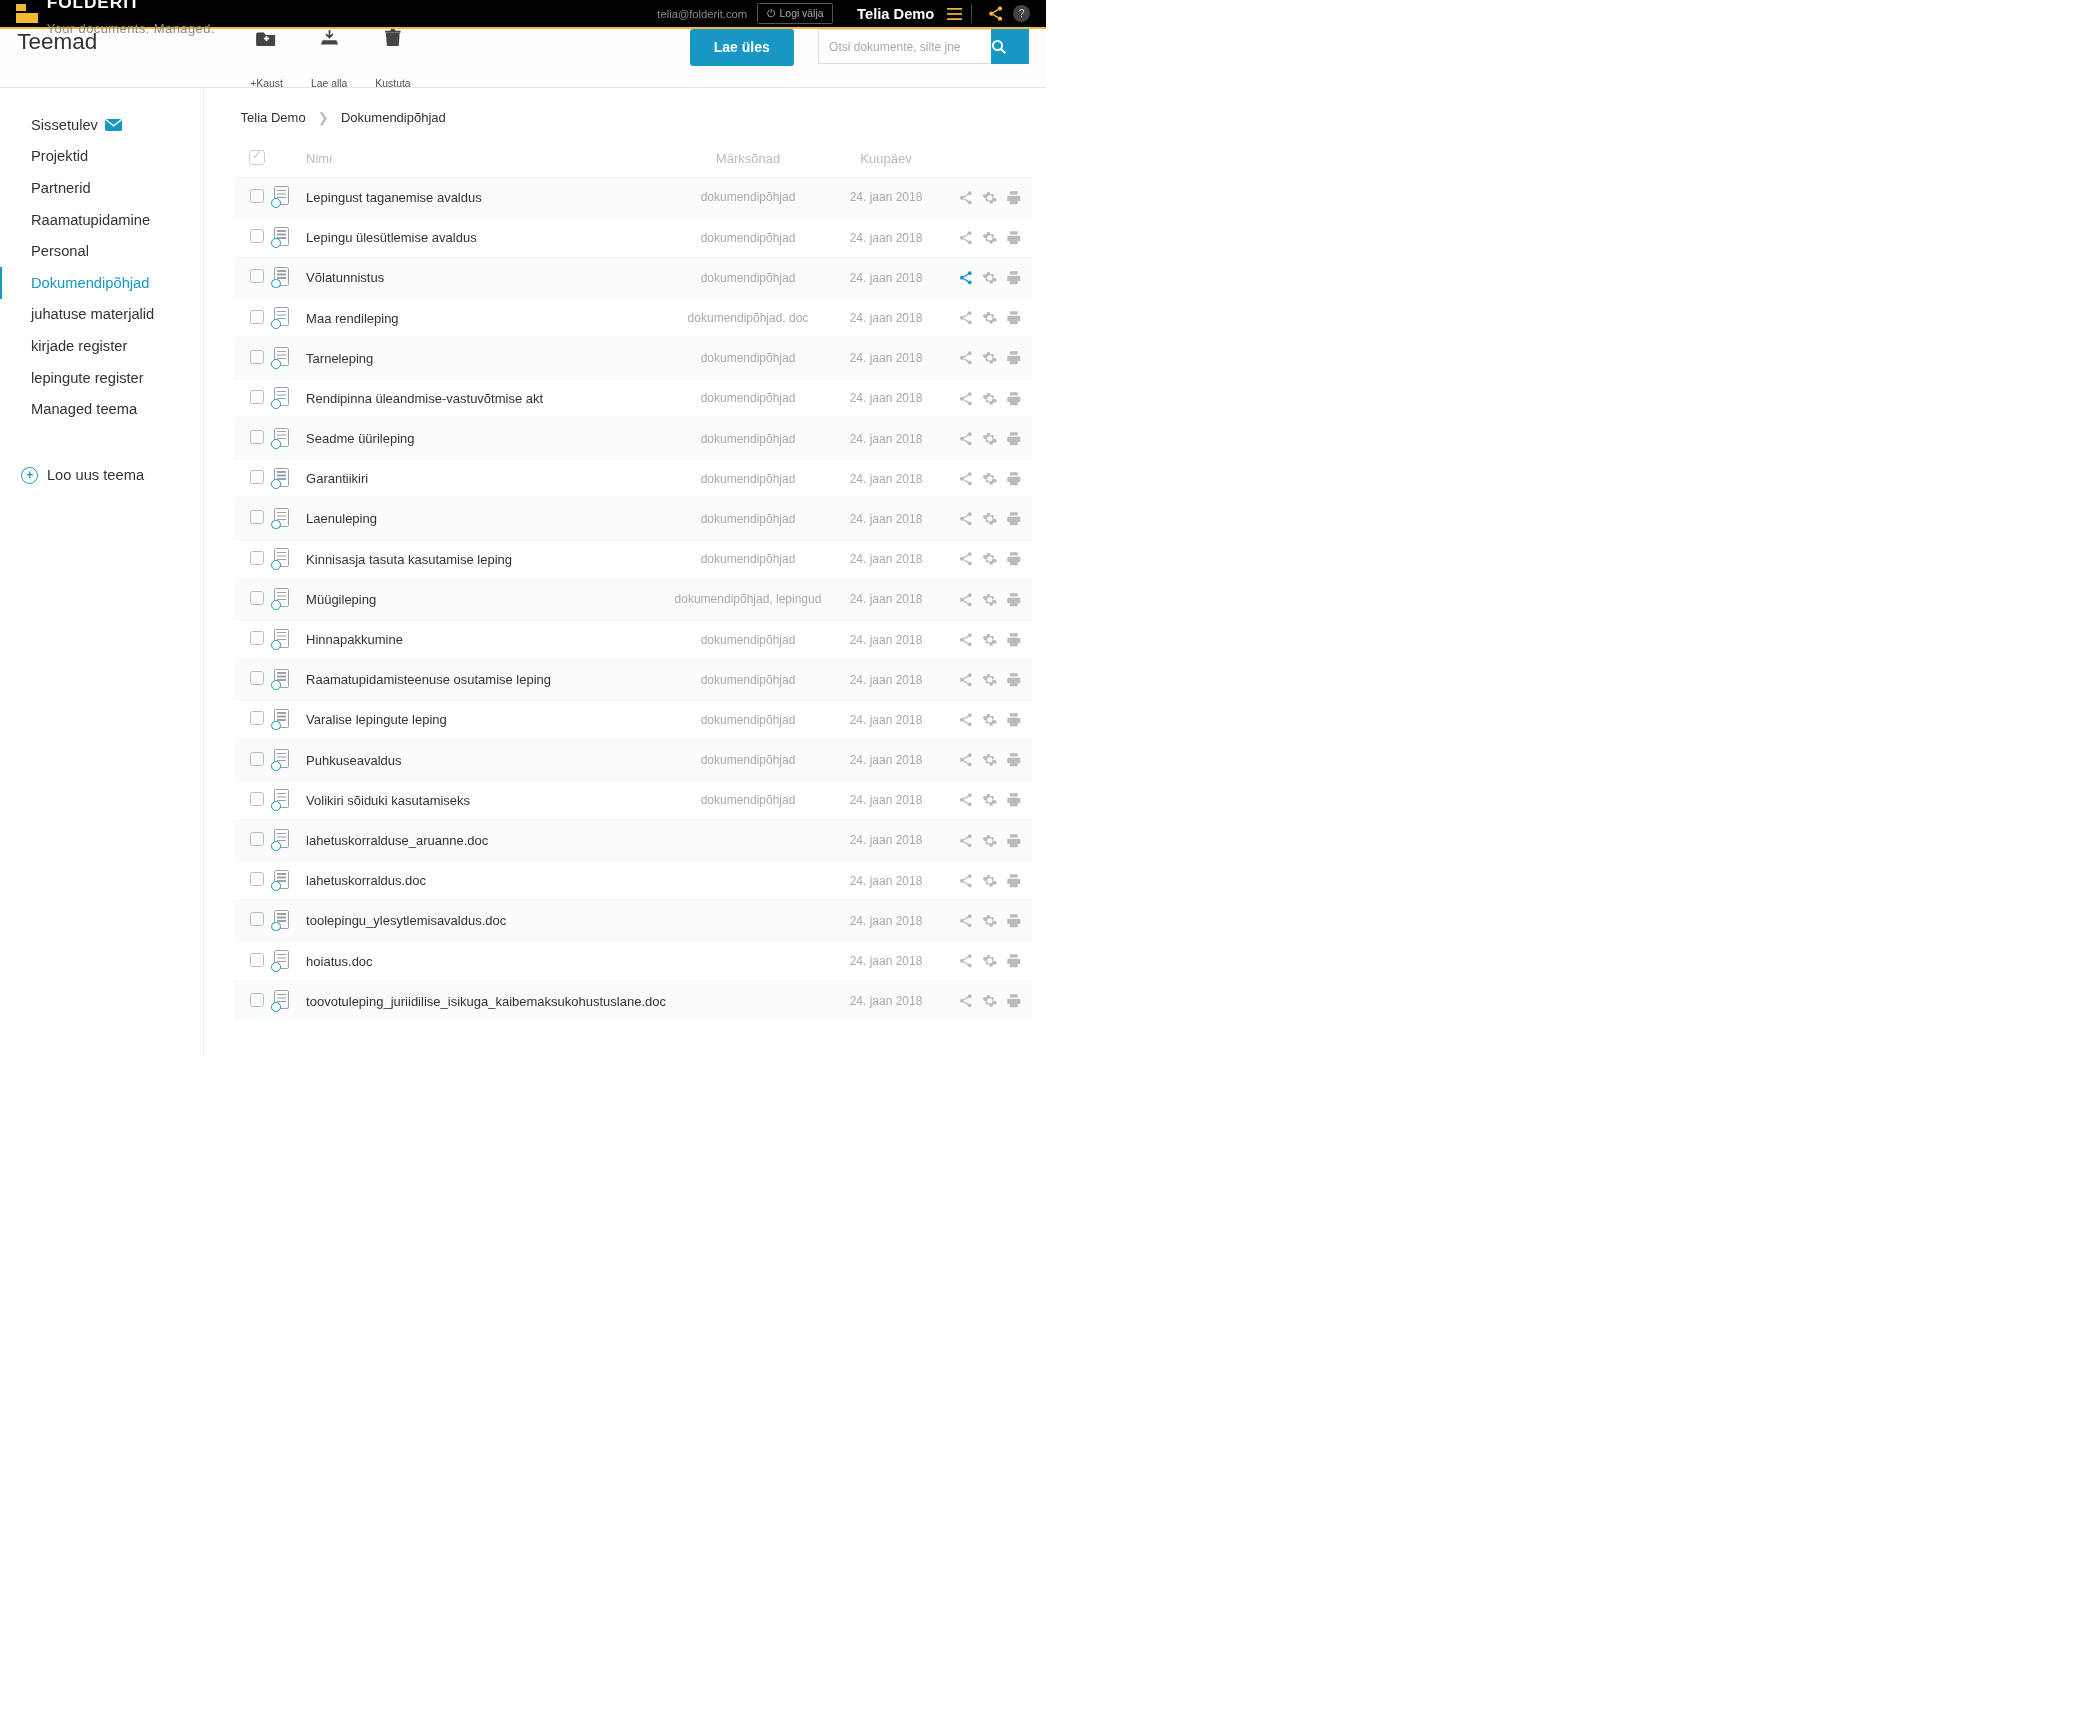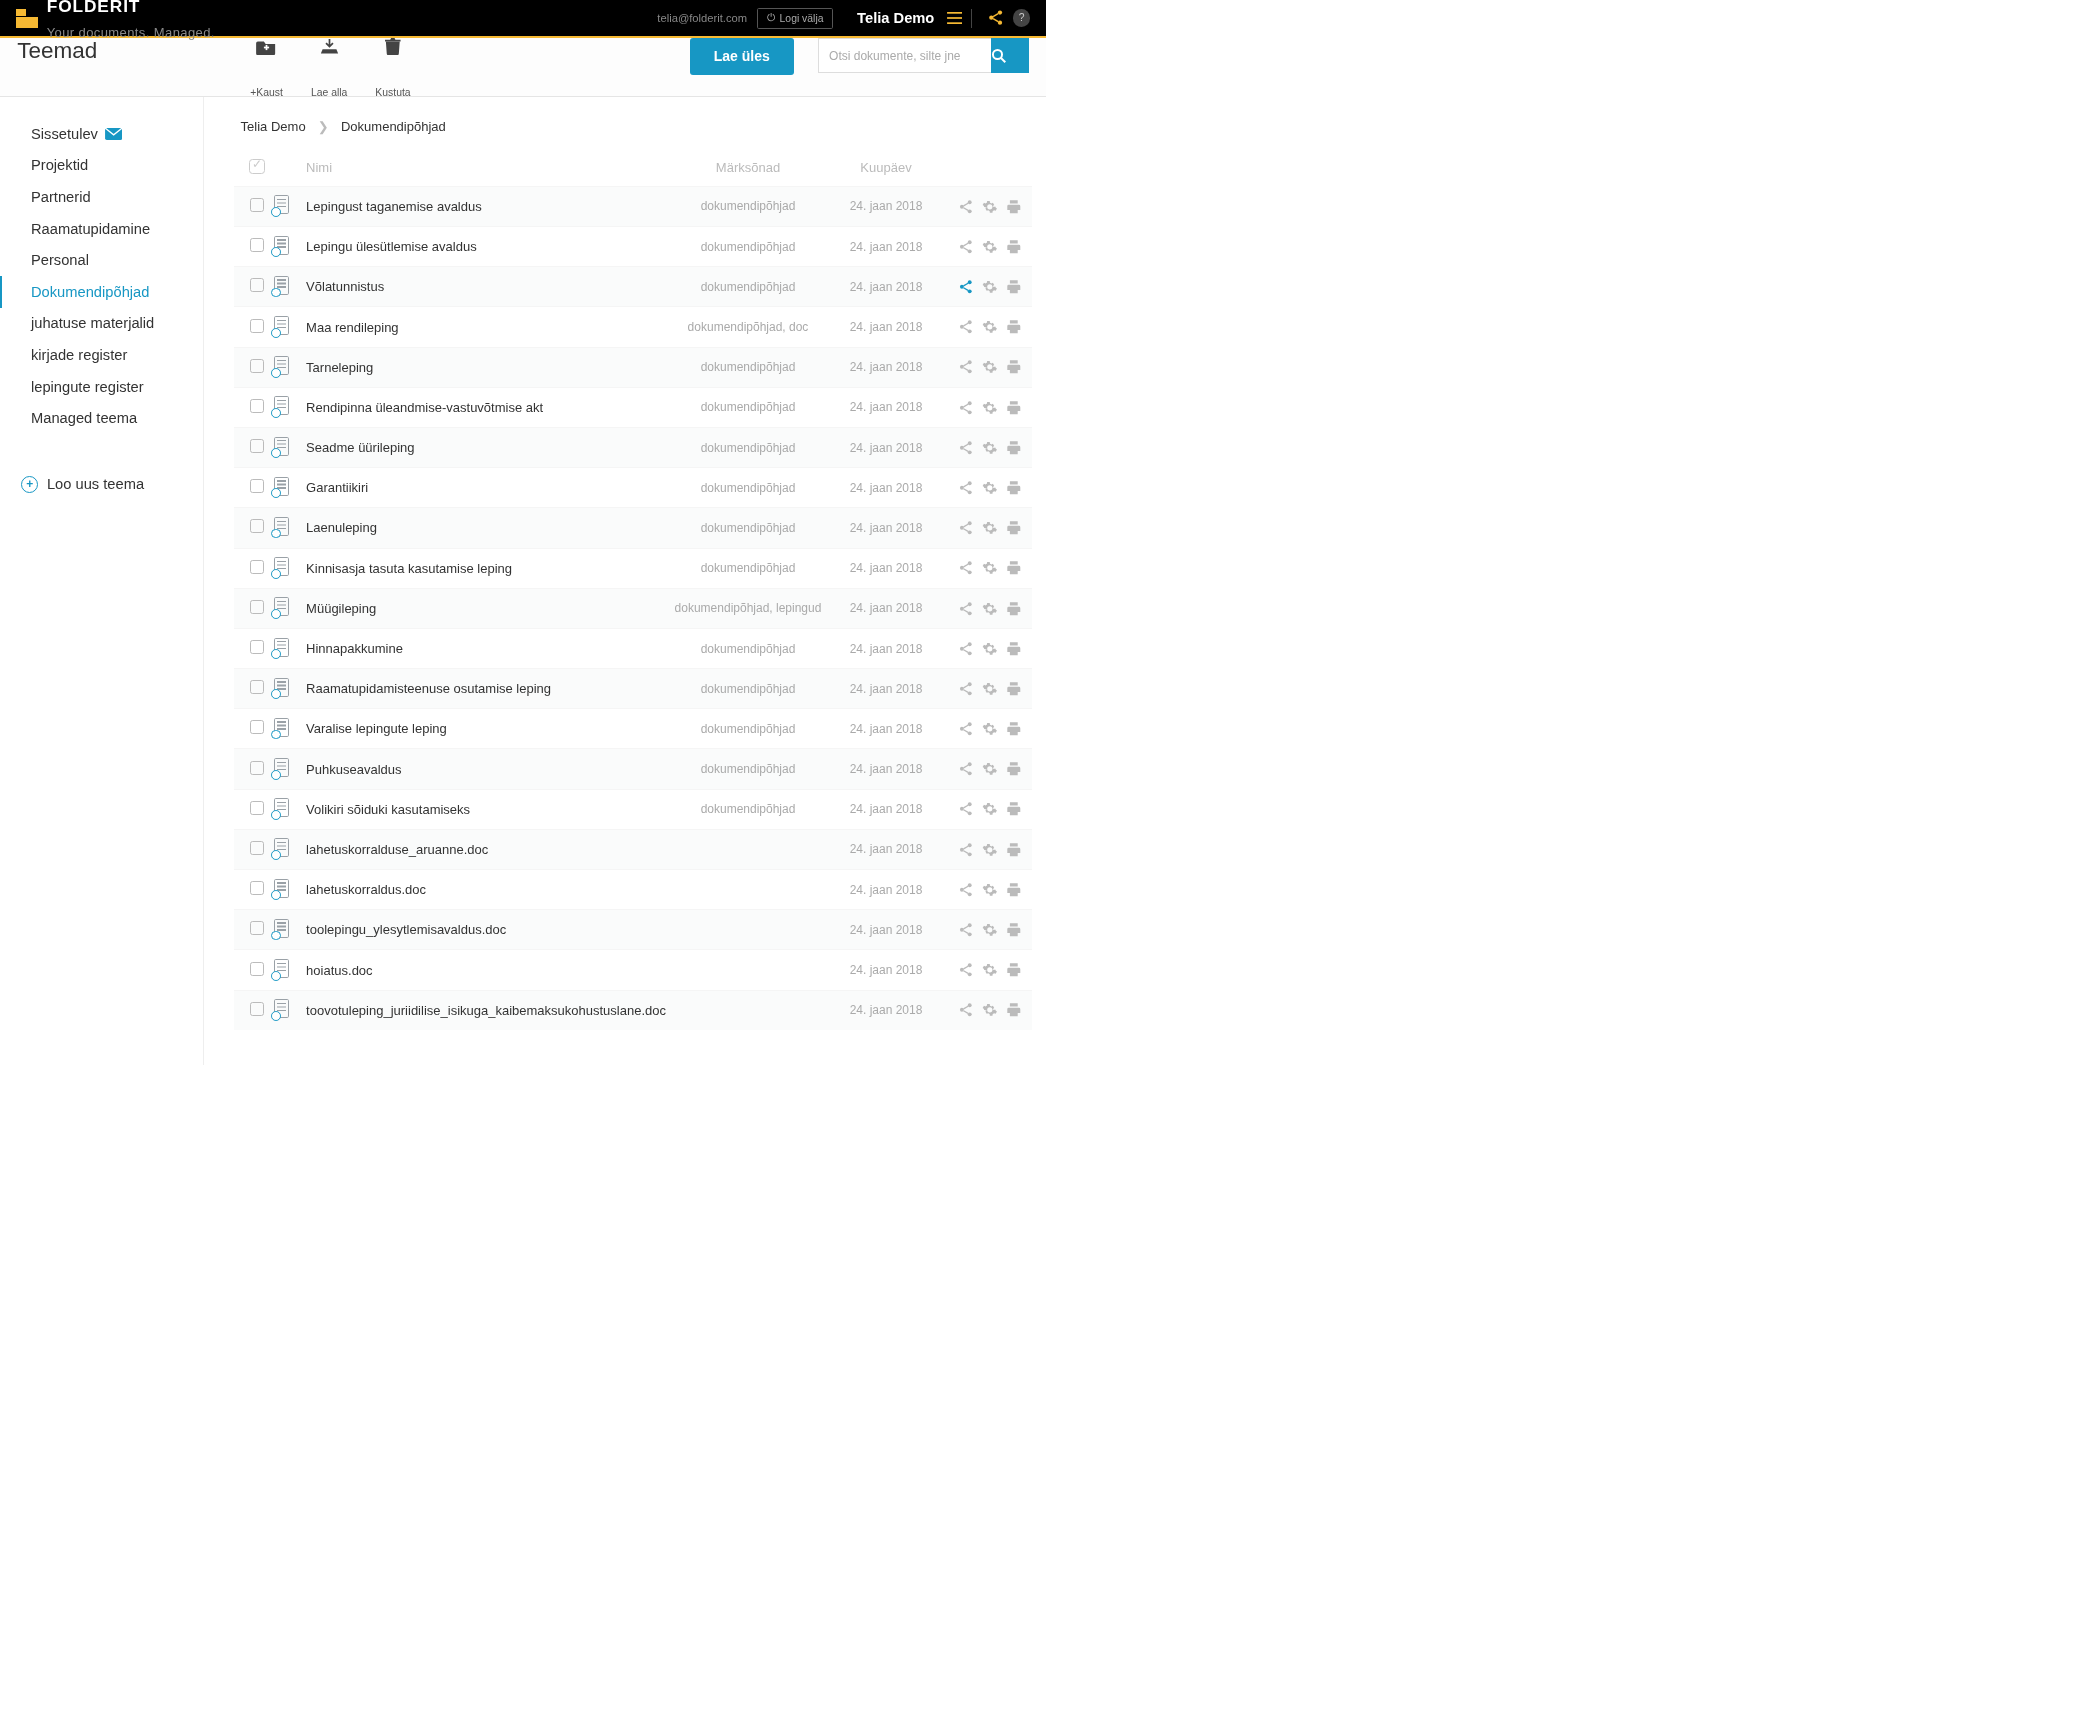--- a/index.html
+++ b/index.html
@@ -7,21 +7,21 @@
     font-family: "Helvetica Neue", Arial, sans-serif;
     font-size: 13px;
     color: #333;
     background: #fff;
     width: 1046px;
   }
   
   .topbar {
     background: #000;
     color: #fff;
-    height: 38px;
+    height: 29px;
     display: flex;
     align-items: center;
     padding: 0 15.6px;
     border-bottom: 2.6px solid #f6b933;
   }
   .logo {
     display: flex;
     align-items: center;
     gap: 8.6px;
   }

